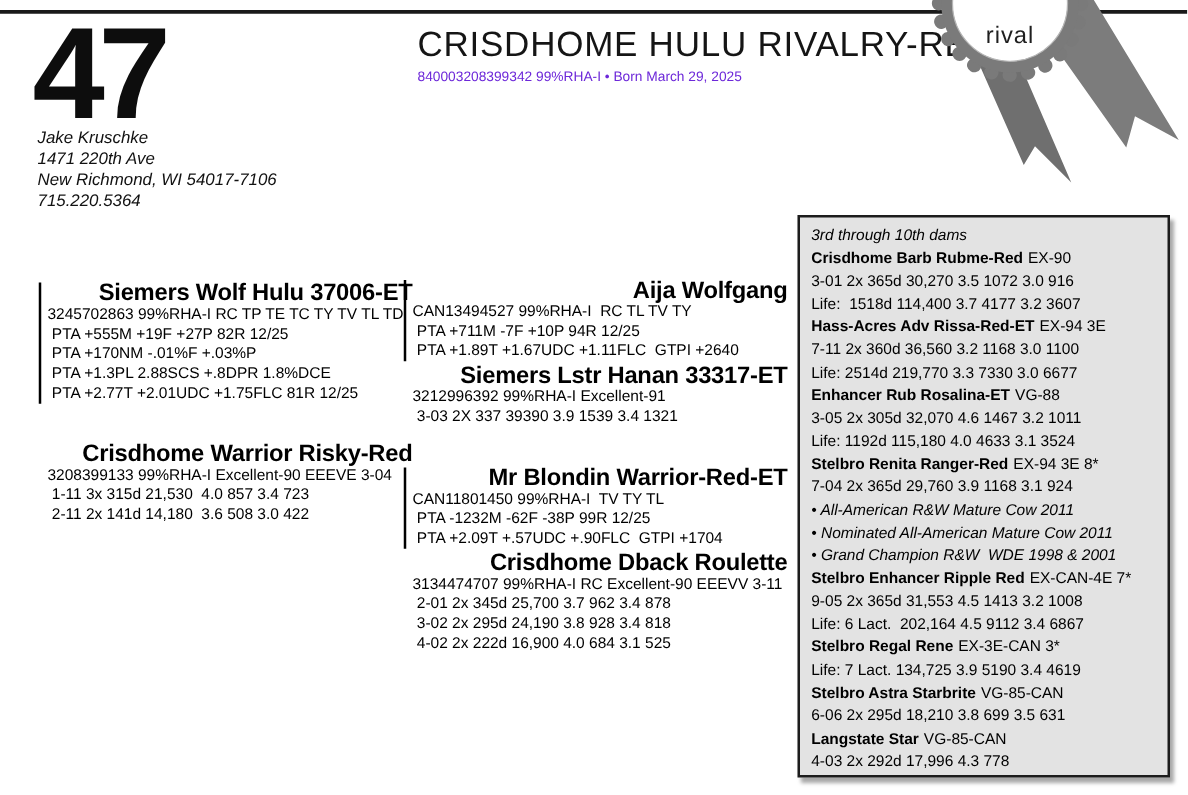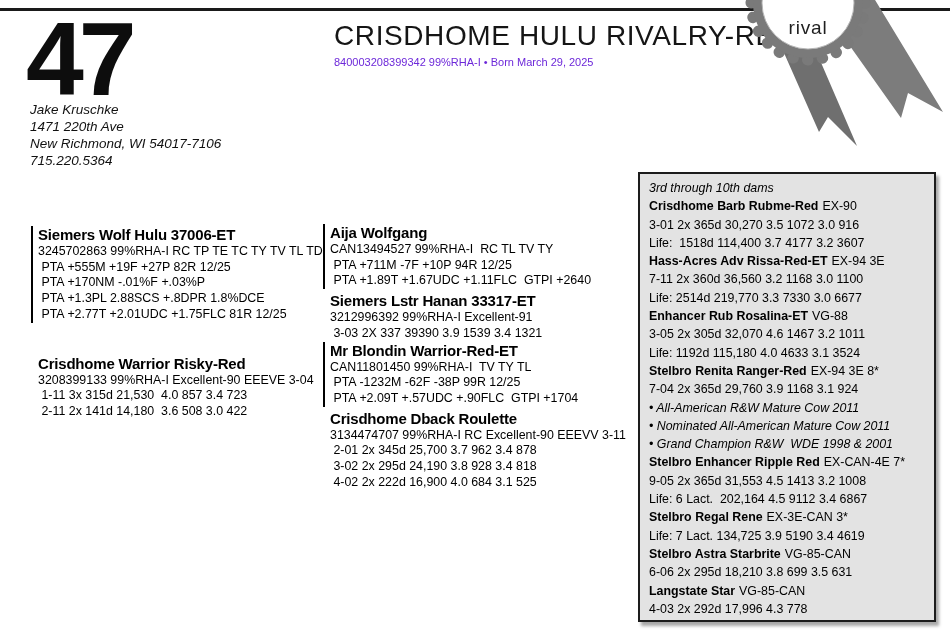--- a/index.html
+++ b/index.html
@@ -16,25 +16,25 @@
   }
   .consignor { position:absolute; left:30px; top:101px; font-style:italic; font-size:13.5px; line-height:17px; color:#111; }
 
   .header { position:absolute; left:334px; top:20px; }
   .title { font-size:28px; font-weight:normal; letter-spacing:0.6px; color:#151515; }
   .subtitle { font-size:11px; margin-top:4px; color:#6d28d9; }
 
   .col-left { position:absolute; left:38px; top:226px; width:292px; }
   .col-mid  { position:absolute; left:330px; top:224px; width:300px; }
 
-  .ped-name { font-size:15px; font-weight:bold; line-height:18px; letter-spacing:-0.2px; }
+  .ped-name { font-size:19px; font-weight:bold; line-height:18px; letter-spacing:-0.2px;text-align:right; }
   .ped-line { font-size:12.4px; line-height:15.7px; white-space:pre; }
   .ped-block.bar { border-left:2px solid #000; margin-left:-7px; padding-left:5px; }
   .gap-left  { margin-top:32px; }
-  .gap-mid   { }
+  .gap-mid   { margin-top:32px; }
   .stack     { margin-top:3px; }
 
   .dams-box {
     position:absolute; left:638px; top:172px; width:298px; height:450px;
     background:#e3e3e3; border:2px solid #1c1c1c; box-sizing:border-box;
     padding:5px 8px 0 9px; box-shadow:3px 4px 3px #a8a8a8;
   }
   .bx-line { font-size:12.4px; line-height:18.3px; white-space:pre; }
   .bx-heading { font-style:italic; }
   .bx-award { font-style:italic; }

